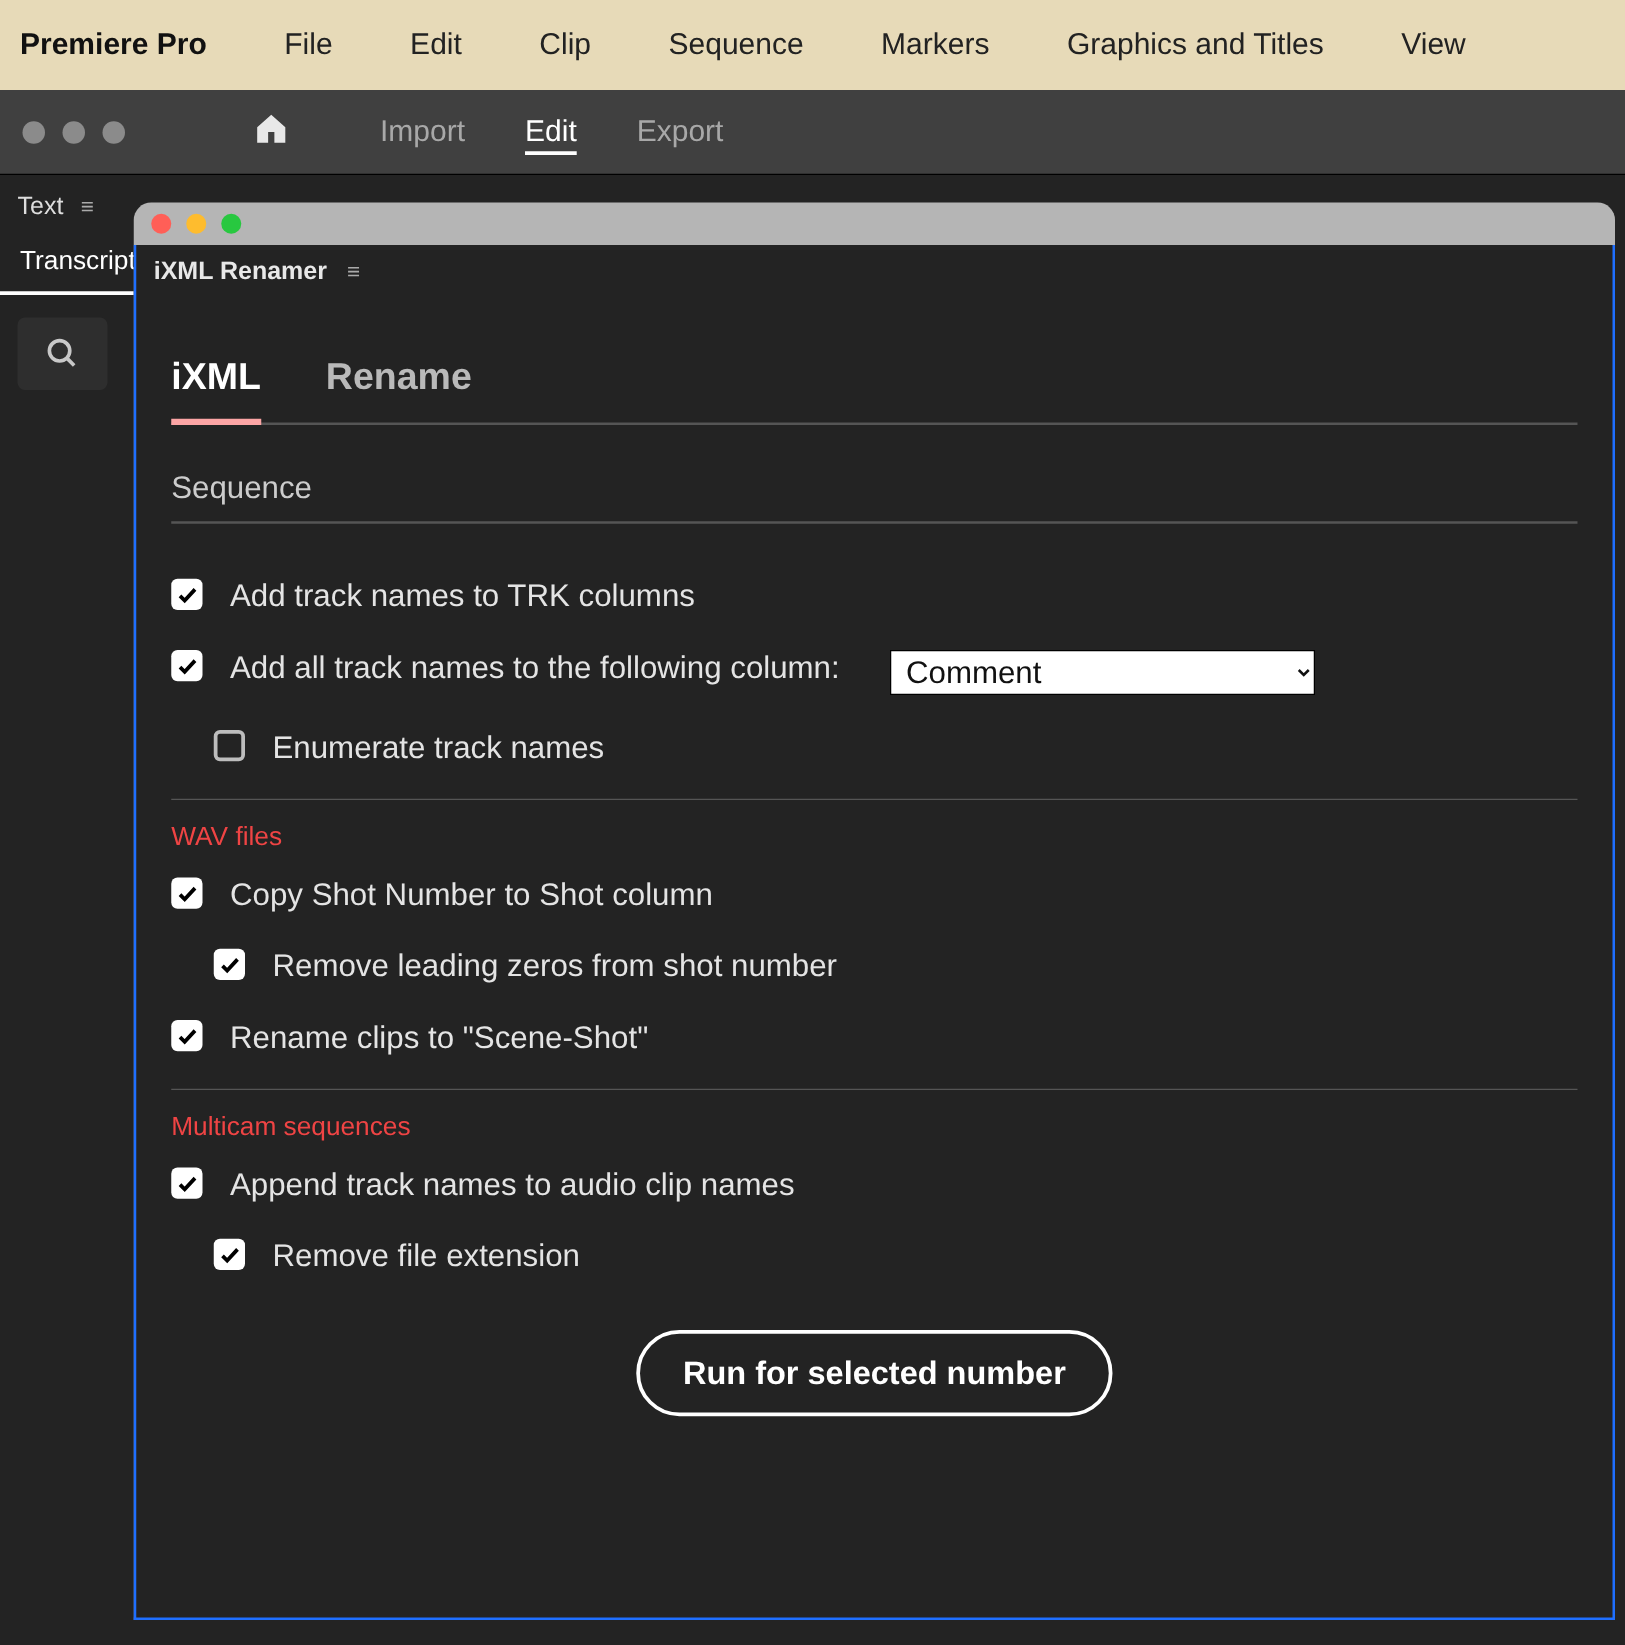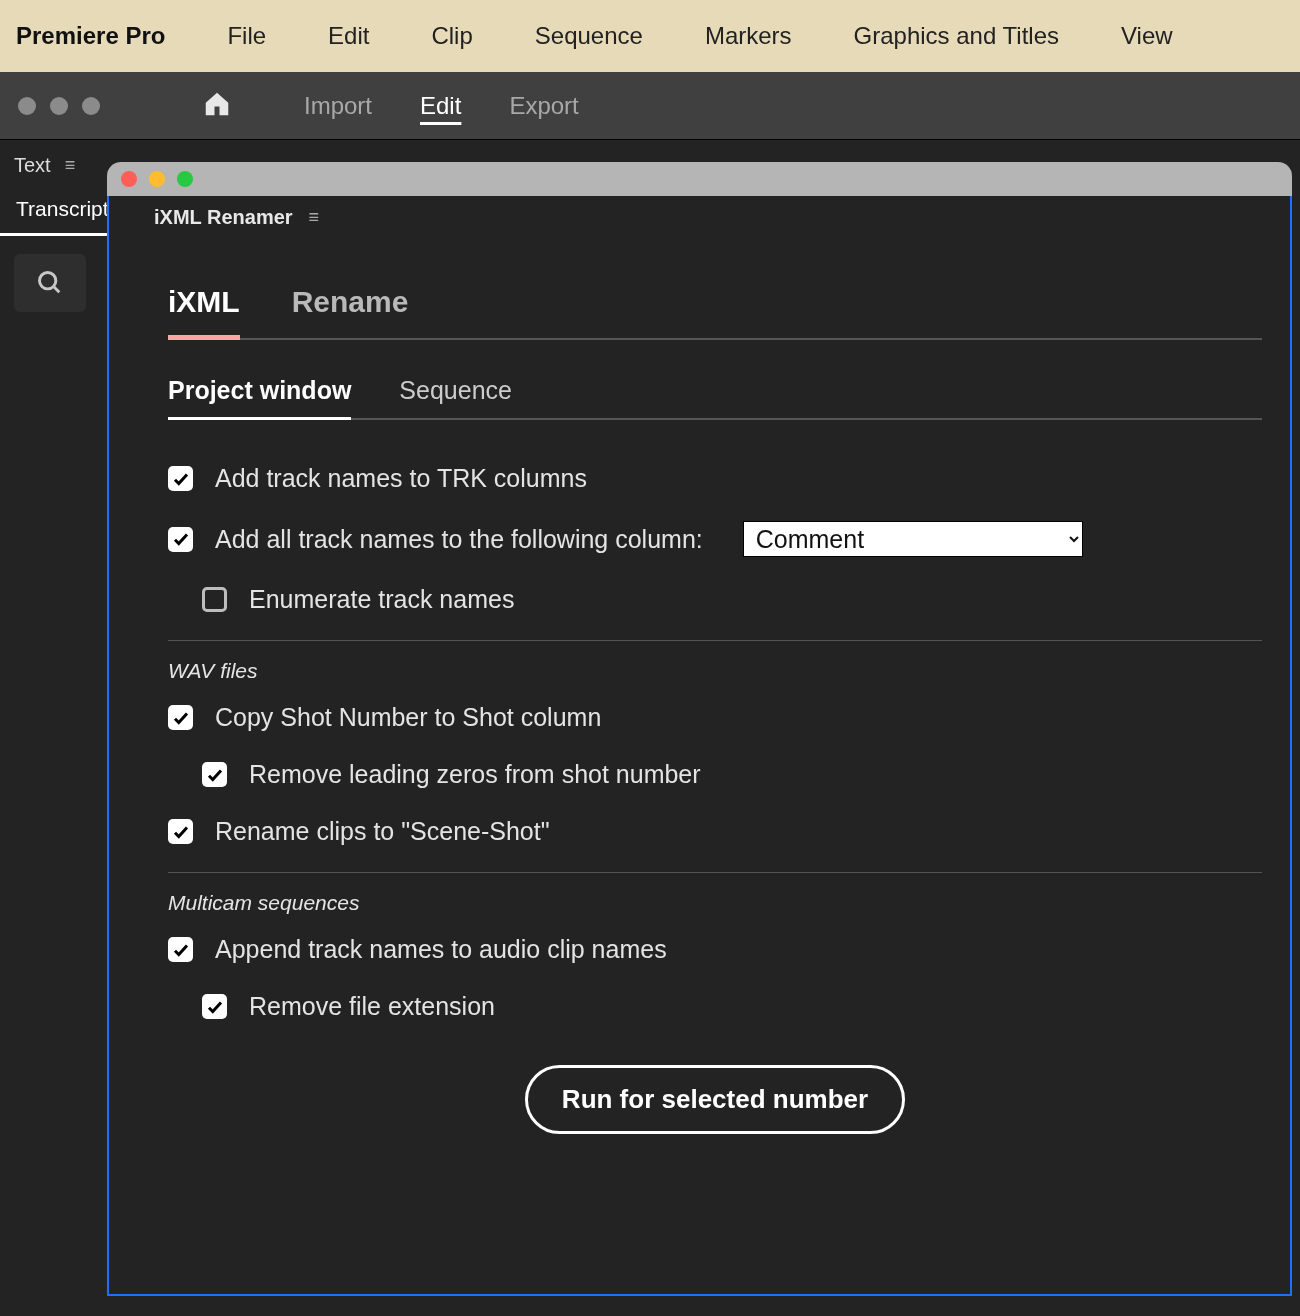--- a/index.html
+++ b/index.html
@@ -95,21 +95,20 @@
   .tb-red { background: #ff5f57; }
   .tb-yellow { background: #febc2e; }
   .tb-green { background: #28c840; }
 
   .dialog-body {
     background: #232323;
     border: 2px solid #1f6fff;
     border-top: none;
     padding-bottom: 110px;
     min-height: 1100px;
-    padding-left: 31px;
   }
   .dialog-tabbar {
     display: flex; align-items: center; gap: 16px;
     padding: 10px 14px 6px;
   }
   .dialog-tabbar .title {
     font-size: 20px; font-weight: 600; color: #e8e8e8;
   }
   .dialog-tabbar .tab-menu {
     color: #aaa; font-size: 18px; letter-spacing: 4px;
@@ -142,21 +141,20 @@
   }
   .secondary-tabs .stab.active { color: #fff; font-weight: 600; border-bottom: 3px solid #fff; margin-bottom: -2px; }
 
   .options {
     margin-top: 30px;
     color: #e4e4e4;
     font-size: 25px;
   }
   .row {
     display: flex;
-    align-items: center;
     gap: 22px;
     padding: 14px 0;
   }
   .row.indent { padding-left: 34px; }
 
   .checkbox {
     width: 25px; height: 25px;
     border-radius: 5px;
     display: inline-flex;
     align-items: center;
@@ -184,23 +182,22 @@
   }
 
   .divider {
     border: none;
     border-top: 1px solid #555;
     margin: 12px 0 6px;
   }
 
   .section-title {
     font-size: 21px;
-    color: #e5e5e5;
+    color: #ef4444;
     margin: 18px 0 6px;
-    font-style: italic;
   }
 
   .run-btn {
     display: block;
     margin: 30px auto 0;
     background: transparent;
     color: #fff;
     font-size: 26px;
     font-weight: 700;
     border: 3px solid #fff;
@@ -267,21 +264,20 @@
       <span class="tab-menu">≡</span>
     </div>
 
     <div class="content">
       <div class="primary-tabs">
         <span class="ptab active">iXML</span>
         <span class="ptab">Rename</span>
       </div>
 
       <div class="secondary-tabs">
-        <span class="stab active">Project window</span>
         <span class="stab">Sequence</span>
       </div>
 
       <div class="options">
         <div class="row">
           <span class="checkbox checked">
             <svg width="18" height="18" viewBox="0 0 24 24" stroke-width="4" fill="none">
                 <polyline points="4 13 9 18 20 6"></polyline>
               </svg>
           </span>

